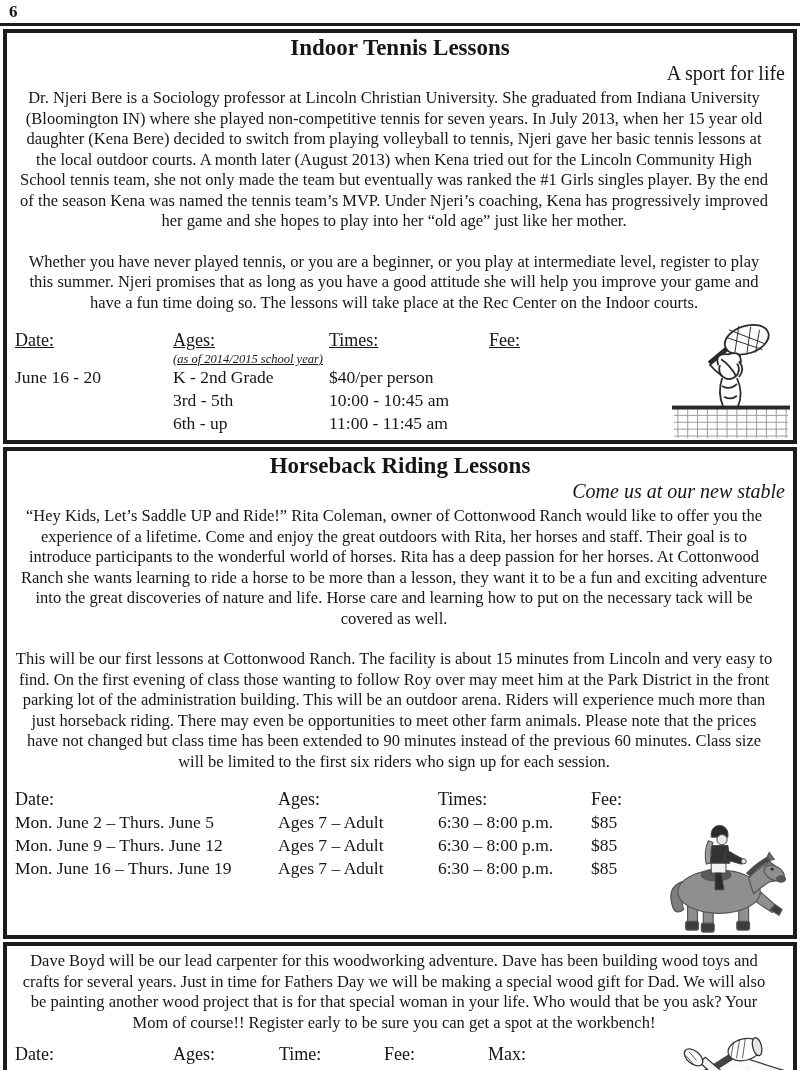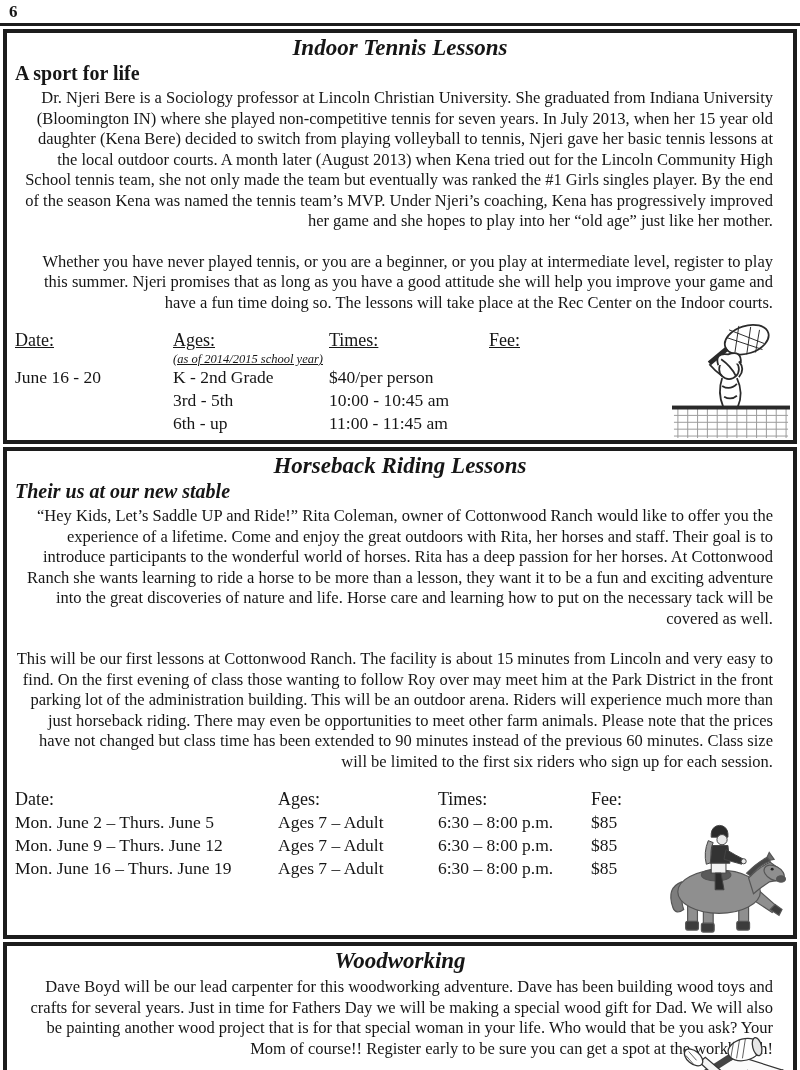--- a/index.html
+++ b/index.html
@@ -13,24 +13,24 @@
     padding:2px 6px 2px 9px;border-bottom:3px solid #1c1c1c;
   }
   .box{
     position:relative;box-sizing:border-box;overflow:hidden;
     border:4px solid #1c1c1c;margin:3px 3px 0 3px;padding:2px 8px 0 8px;
     background:#fff;
   }
   #tennis-box{height:415px;}
   #horseback-box{height:492px;}
   #woodworking-box{height:181px;}
-  .sec-title{text-align:center;font-weight:bold;font-size:23px;line-height:26px;font-style:italic;}
-  .sec-sub{text-align:left;font-weight:bold;font-size:20px;line-height:24px;}
+  .sec-title{text-align:center;font-weight:bold;font-size:23px;line-height:26px;}
+  .sec-sub{text-align:right;font-weight:normal;font-size:20px;line-height:24px;}
   .sec-sub.it{font-style:italic;}
-  .para{font-size:16.5px;line-height:20.5px;margin:3px 12px 0 0;text-align:right;}
+  .para{font-size:16.5px;line-height:20.5px;margin:3px 12px 0 0;text-align:center;}
   .para.gap{margin-top:20px;}
   .tbl{margin-top:16px;font-size:17.5px;}
   .trow{display:flex;line-height:23px;align-items:baseline;}
   .hdr{font-weight:normal;font-size:18px;}
   .u{text-decoration:underline;}
   .note{
     font-size:12.5px;font-weight:normal;font-style:italic;text-decoration:underline;
     line-height:14px;white-space:nowrap;
   }
   
@@ -133,21 +133,21 @@
       <path d="M51,59 Q46,74 52,88"></path>
       <path d="M66,59 Q73,74 67,88"></path>
       <path d="M51,67 Q59,72 66,65"></path>
       <path d="M53,78 Q60,82 66,77"></path>
     </g>
   </svg>
 </div>
 
 <div class="box" id="horseback-box">
   <div class="sec-title">Horseback Riding Lessons</div>
-  <div class="sec-sub it">Their us at our new stable</div>
+  <div class="sec-sub it">Come us at our new stable</div>
   <p class="para">“Hey Kids, Let’s Saddle UP and Ride!”  Rita Coleman, owner of Cottonwood Ranch would like to offer you the experience of a lifetime. Come and enjoy the great outdoors with Rita, her horses and staff.  Their goal is to introduce participants to the wonderful world of horses.  Rita has a deep passion for her horses.  At Cottonwood Ranch she wants learning to ride a horse to be more than a lesson, they want it to be a fun and exciting adventure into the great discoveries of nature and life.  Horse care and learning how to put on the necessary tack will be covered as well.</p>
   <p class="para gap">This will be our first lessons at Cottonwood Ranch.  The facility is about 15 minutes from Lincoln and very easy to find.  On the first evening of class those wanting to follow Roy over may meet him at the Park District in the front parking lot of the administration building.  This will be an outdoor arena.  Riders will experience much more than just horseback riding.  There may even be opportunities to meet other farm animals.  Please note that the prices have not changed but class time has been extended to 90 minutes instead of the previous 60 minutes.  Class size will be limited to the first six riders who sign up for each session.</p>
 
   <div class="tbl">
     <div class="trow">
       <span class="hc1 hdr">Date:</span>
       <span class="hc2 hdr">Ages:</span>
       <span class="hc3 hdr">Times:</span>
       <span class="hc4 hdr">Fee:</span>
     </div>
@@ -198,21 +198,20 @@
       <path d="M53,27 L69,27 L71,45 L51,45 Z" fill="#333"></path>
       <path d="M67,31 Q77,37 85,41 L83,46 Q72,43 65,41 Z" fill="#333"></path>
       <circle cx="85" cy="43" r="2.6" fill="#e8e8e8"></circle>
       <rect x="52" y="45" width="15" height="10" fill="#f2f2f2"></rect>
       <path d="M56,55 L56,72 L65,72 L62,55 Z" fill="#2b2b2b"></path>
     </g>
   </svg>
 </div>
 
 <div class="box" id="woodworking-box">
-  <div class="sec-title">Woodworking</div>
   <p class="para">Dave Boyd will be our lead carpenter for this woodworking adventure.  Dave has been building wood toys and crafts for several years.  Just in time for Fathers Day we will be making a special wood gift for Dad. We will also be painting another wood project that is for that special woman in your life. Who would that be you ask? Your Mom of course!!  Register early to be sure you can get a spot at the workbench!</p>
 
   <div class="tbl" style="margin-top:10px;">
     <div class="trow">
       <span class="wc1 hdr">Date:</span>
       <span class="wc2 hdr">Ages:</span>
       <span class="wc3 hdr">Time:</span>
       <span class="wc4 hdr">Fee:</span>
       <span class="wc5 hdr">Max:</span>
     </div>

